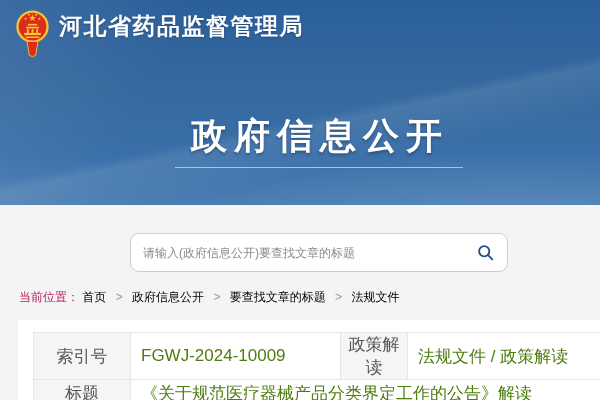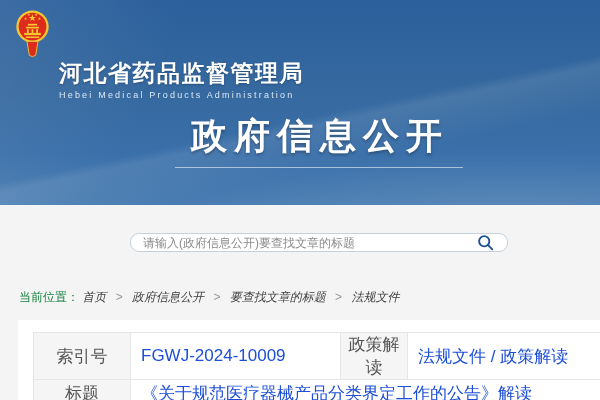--- a/index.html
+++ b/index.html
@@ -12,72 +12,72 @@
   .banner{
     position:absolute;left:0;top:0;width:600px;height:205px;
     background:
       linear-gradient(168deg, rgba(255,255,255,0.00) 55%, rgba(255,255,255,0.09) 58%, rgba(255,255,255,0.00) 72%),
       linear-gradient(115deg, rgba(255,255,255,0.08) 0%, rgba(255,255,255,0.00) 28%),
       radial-gradient(90% 60% at 85% 108%, rgba(255,255,255,0.10), rgba(255,255,255,0) 60%),
       linear-gradient(180deg,#2b5f9b 0%, #36699f 45%, #3a6fa9 75%, #4a7db2 100%);
   }
   .logo-row{position:absolute;left:14px;top:7px;display:flex;align-items:flex-start;cursor:pointer;}
   .emblem{width:37px;height:54px;display:block;}
-  .logo-text{margin-left:8px;padding-top:5px;margin-top:47px;}
+  .logo-text{margin-left:8px;padding-top:5px;}
   .site-title-zh{
     color:#ffffff;font-size:23px;font-weight:bold;letter-spacing:1.5px;
     line-height:28px;text-shadow:0 1px 2px rgba(0,0,0,0.25);white-space:nowrap;
   }
   .site-title-en{
     color:#d9e7f4;font-size:9px;letter-spacing:2.2px;margin-top:3px;white-space:nowrap;
   }
   .banner-title{
     position:absolute;left:0;top:112px;width:640px;text-align:center;
     color:#ffffff;font-size:36px;font-weight:bold;letter-spacing:7px;
     text-shadow:0 2px 3px rgba(0,0,0,0.28);
   }
   .banner-underline{
     position:absolute;left:175px;top:167px;width:288px;height:1px;
     background:rgba(255,255,255,0.55);
   }
   
   .search-box{
-    position:absolute;left:130px;top:233px;width:378px;height:19px;
+    position:absolute;left:130px;top:233px;width:378px;height:39px;
     background:#ffffff;border:1px solid #c6d0da;border-radius:9px;
     box-sizing:border-box;display:flex;align-items:flex-end;
   }
   .search-input{
     flex:1;border:none;outline:none;background:transparent;
     font-size:12px;color:#333;padding:0 12px;height:100%;
     font-family:"Liberation Sans","DejaVu Sans",sans-serif;
   }
   .search-input::placeholder{color:#8a8a8a;}
   .search-btn{
     width:44px;height:100%;border:none;background:transparent;cursor:pointer;
     display:flex;align-items:center;justify-content:center;padding:0;
   }
   .breadcrumb{
     position:absolute;left:19px;top:289px;font-size:12px;color:#666;white-space:nowrap;
   }
-  .bc-prefix{color:#15803d;}
-  .bc-link{color:#404040;text-decoration:none;cursor:pointer;font-style:italic;}
+  .bc-prefix{color:#be185d;}
+  .bc-link{color:#000000;text-decoration:none;cursor:pointer;}
   .bc-sep{color:#999;margin:0 6px;}
   
   .content-panel{
     position:absolute;left:18px;top:320px;width:1002px;height:220px;background:#ffffff;
   }
   table.doc-table{
     position:absolute;left:15px;top:12px;width:950px;
     border-collapse:collapse;table-layout:fixed;
   }
   table.doc-table td{
     border:1px solid #e6e6e6;height:27px;font-size:17px;vertical-align:middle;
   }
   td.lbl{background:#f5f5f6;color:#555;text-align:center;padding:0 4px;}
-  td.val{background:#ffffff;color:#1d4ed8;text-align:left;padding:0 10px;}
+  td.val{background:#ffffff;color:#4d7c0f;text-align:left;padding:0 10px;}
 </style>
 </head>
 <body>
 
 <header class="banner">
 
   <div class="logo-row">
     <svg class="emblem" viewBox="0 0 40 58">
       <circle cx="20" cy="21" r="17.5" fill="#f5c731"></circle>
       <circle cx="20" cy="21" r="15" fill="#dd2b1c"></circle>
@@ -90,21 +90,20 @@
       <rect x="13" y="21.2" width="14" height="1.8" fill="#f5c731"></rect>
       <rect x="14" y="23.8" width="2" height="4" fill="#f5c731"></rect>
       <rect x="19" y="23.8" width="2" height="4" fill="#f5c731"></rect>
       <rect x="24" y="23.8" width="2" height="4" fill="#f5c731"></rect>
       <rect x="11" y="27.8" width="18" height="2.4" fill="#f5c731"></rect>
       <rect x="12.5" y="31.6" width="15" height="1.6" rx="0.8" fill="#f5c731"></rect>
       <path d="M14,37 L26,37 L23.4,52 Q20,55 16.6,52 Z" fill="#dd2b1c" stroke="#f5c731" stroke-width="1"></path>
     </svg>
     <div class="logo-text">
       <div class="site-title-zh">河北省药品监督管理局</div>
-      <div class="site-title-en">Hebei Medical Products Administration</div>
     </div>
   </div>
 
   <div class="banner-title">政府信息公开</div>
   <div class="banner-underline"></div>
 </header>
 
 <div class="search-box">
   <input class="search-input" type="text" placeholder="请输入(政府信息公开)要查找文章的标题" style="">
   <button class="search-btn">

